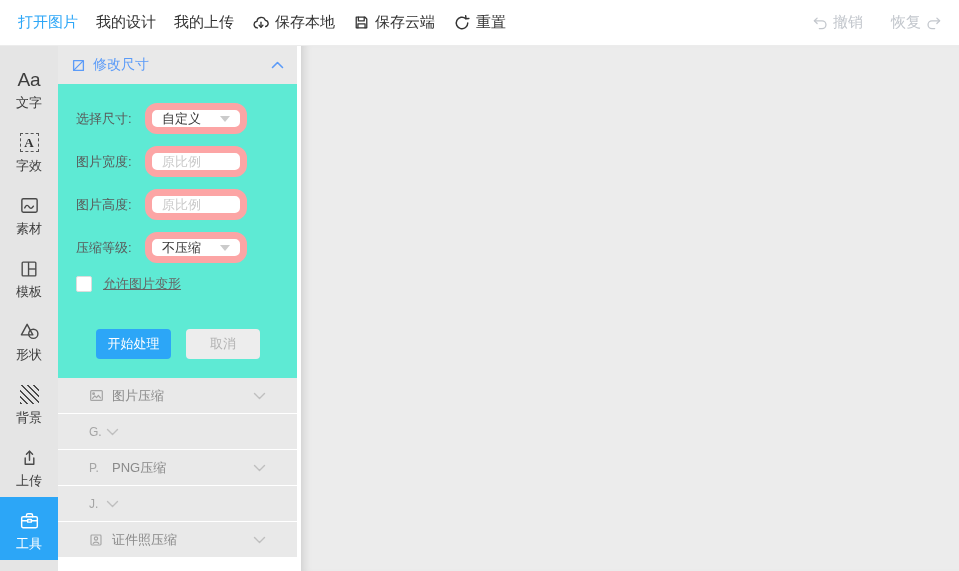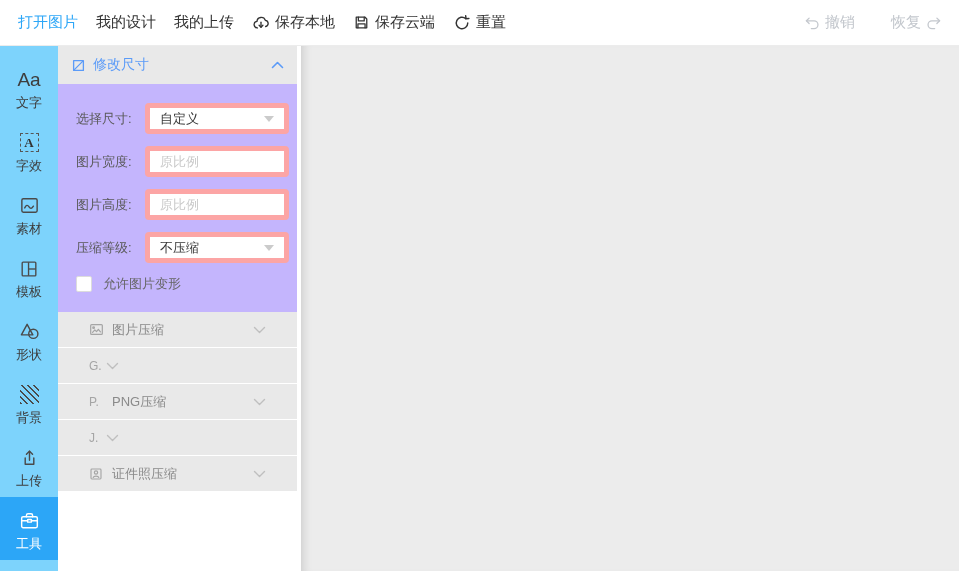--- a/index.html
+++ b/index.html
@@ -12,35 +12,35 @@
     -webkit-font-smoothing: antialiased;
   }
   svg { display: block; }
 
   
   .topbar {
     height: 46px; background: #fff; border-bottom: 1px solid #ececec;
     display: flex; align-items: center; justify-content: space-between;
   }
   .tb-left { display: flex; align-items: center; gap: 18px; margin-left: 18px; }
-  .tb-right { display: flex; align-items: flex-end; gap: 36px; margin-right: 16px; }
+  .tb-right { display: flex; align-items: flex-end; gap: 28px; margin-right: 16px; }
   .tb-item {
     display: flex; align-items: center; gap: 5px;
     background: none; border: none; padding: 0;
     font-family: inherit; font-size: 15px; color: #333; cursor: pointer;
     white-space: nowrap;
   }
   .tb-item.accent { color: #2ca6f7; }
   .tb-item.disabled { color: #c3c7cd; cursor: default; }
 
   
   .app-body { display: flex; height: 525px; }
 
   
-  .sidebar { width: 58px; flex: 0 0 58px; background: #7dd3fc; padding-top: 10px; display: flex; flex-direction: column; }
+  .sidebar { width: 58px; flex: 0 0 58px; background: #e5e5e5; padding-top: 10px; display: flex; flex-direction: column; }
   .side-item {
     height: 63px; display: flex; flex-direction: column;
     align-items: center; justify-content: center; gap: 3px;
     color: #3d3d3d; cursor: pointer;
   }
   .side-item.active { background: #2ca6f7; color: #fff; }
   .side-icon { height: 26px; display: flex; align-items: center; justify-content: center; color: #4a4a4a; }
   .side-item.active .side-icon { color: #fff; }
   .side-label { font-size: 13px; line-height: 1; }
   .glyph-aa { font-size: 19px; line-height: 1; color: inherit; }
@@ -55,38 +55,38 @@
   }
 
   
   .panel { width: 243px; flex: 0 0 243px; background: #fff; padding-right: 4px; display: flex; flex-direction: column; }
   .panel-header {
     height: 38px; flex: 0 0 38px; background: #e9e9e9;
     display: flex; align-items: center; padding: 0 13px;
     color: #5b9bf8; cursor: pointer;
   }
   .panel-title { font-size: 14px; margin-left: 7px; flex: 1; }
-  .panel-form { padding: 19px 0 19px 18px; background: #c4b5fd; }
+  .panel-form { padding: 19px 0 19px 18px; background: #5eead4; }
   .form-row { display: flex; align-items: center; margin-bottom: 12px; }
   .form-label { width: 69px; font-size: 13px; color: #595959; flex: 0 0 69px; }
   .control {
-    width: 144px; height: 31px; border: 5px solid #fca5a5; border-radius: 4px; background: #fff;
+    width: 102px; height: 31px; border: 7px solid #fca5a5; border-radius: 12px; background: #fff;
   }
   .select { display: flex; align-items: center; justify-content: space-between; padding: 0 10px; cursor: pointer; }
   .select-value { font-size: 13px; color: #383838; }
   .tri {
     width: 0; height: 0;
     border-left: 5px solid transparent; border-right: 5px solid transparent;
     border-top: 6px solid #cbcbcb;
   }
   input.control { padding: 0 10px; font-size: 13px; color: #383838; font-family: inherit; outline: none; }
   input.control::placeholder { color: #c8c8c8; }
   .check-row { display: flex; align-items: center; margin-top: 12px; }
   .checkbox { width: 16px; height: 16px; border: 1px solid #dcdcdc; border-radius: 2px; background: #fff; cursor: pointer; }
-  .check-label { font-size: 13px; color: #666; margin-left: 11px; }
+  .check-label { font-size: 13px; color: #666; margin-left: 11px; text-decoration: underline; }
   .btn-row { margin-top: 36px; display: flex; gap: 15px; padding-left: 20px; }
   .btn { height: 30px; border: none; border-radius: 4px; font-size: 13px; font-family: inherit; cursor: pointer; }
   .btn-primary { width: 75px; background: #2ca6f7; color: #fff; }
   .btn-cancel { width: 74px; background: #ededed; color: #b2b2b2; }
 
   .collapse-row {
     height: 35px; flex: 0 0 35px; background: #e9e9e9; margin-bottom: 1px;
     display: flex; align-items: center; padding: 0 31px;
     color: #8a8a8a; cursor: pointer;
   }
@@ -266,20 +266,24 @@
         <span class="form-label">压缩等级:</span>
         <div class="control select">
           <span class="select-value">不压缩</span>
           <span class="tri"></span>
         </div>
       </div>
       <div class="check-row">
         <span class="checkbox"></span>
         <span class="check-label">允许图片变形</span>
       </div>
+      <div class="btn-row">
+        <button class="btn btn-primary">开始处理</button>
+        <button class="btn btn-cancel">取消</button>
+      </div>
     </div>
 
     <div class="collapse-row">
       <span class="row-icon">
         <svg width="15" height="15" viewBox="0 0 16 16" fill="none" stroke="currentColor" stroke-width="1.3" stroke-linecap="round" stroke-linejoin="round">
           <rect x="1.8" y="2.8" width="12.4" height="10.4" rx="1"></rect>
           <circle cx="4.9" cy="6" r="0.9"></circle>
           <path d="M3.8 11l2.4-2.6 1.8 1.8 2-2.4 2.2 2.8"></path>
         </svg>
       </span>

